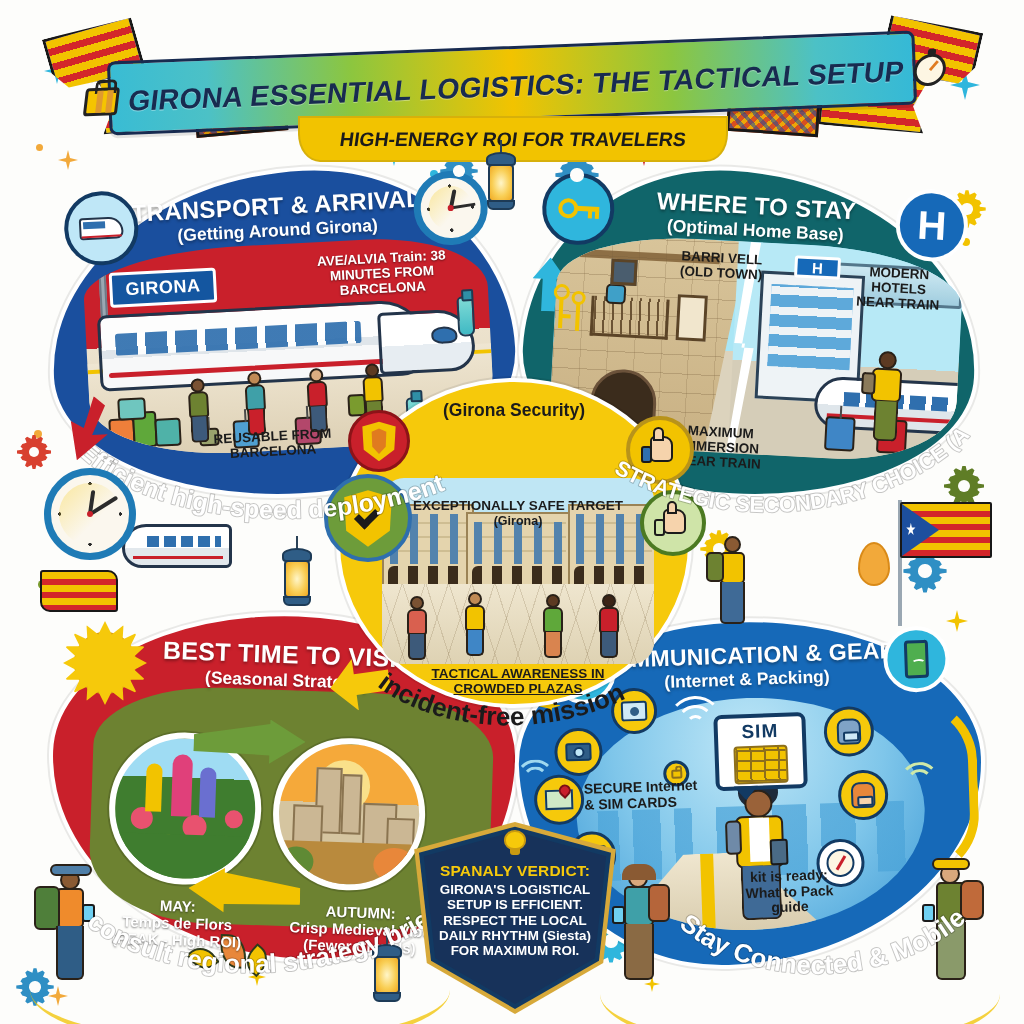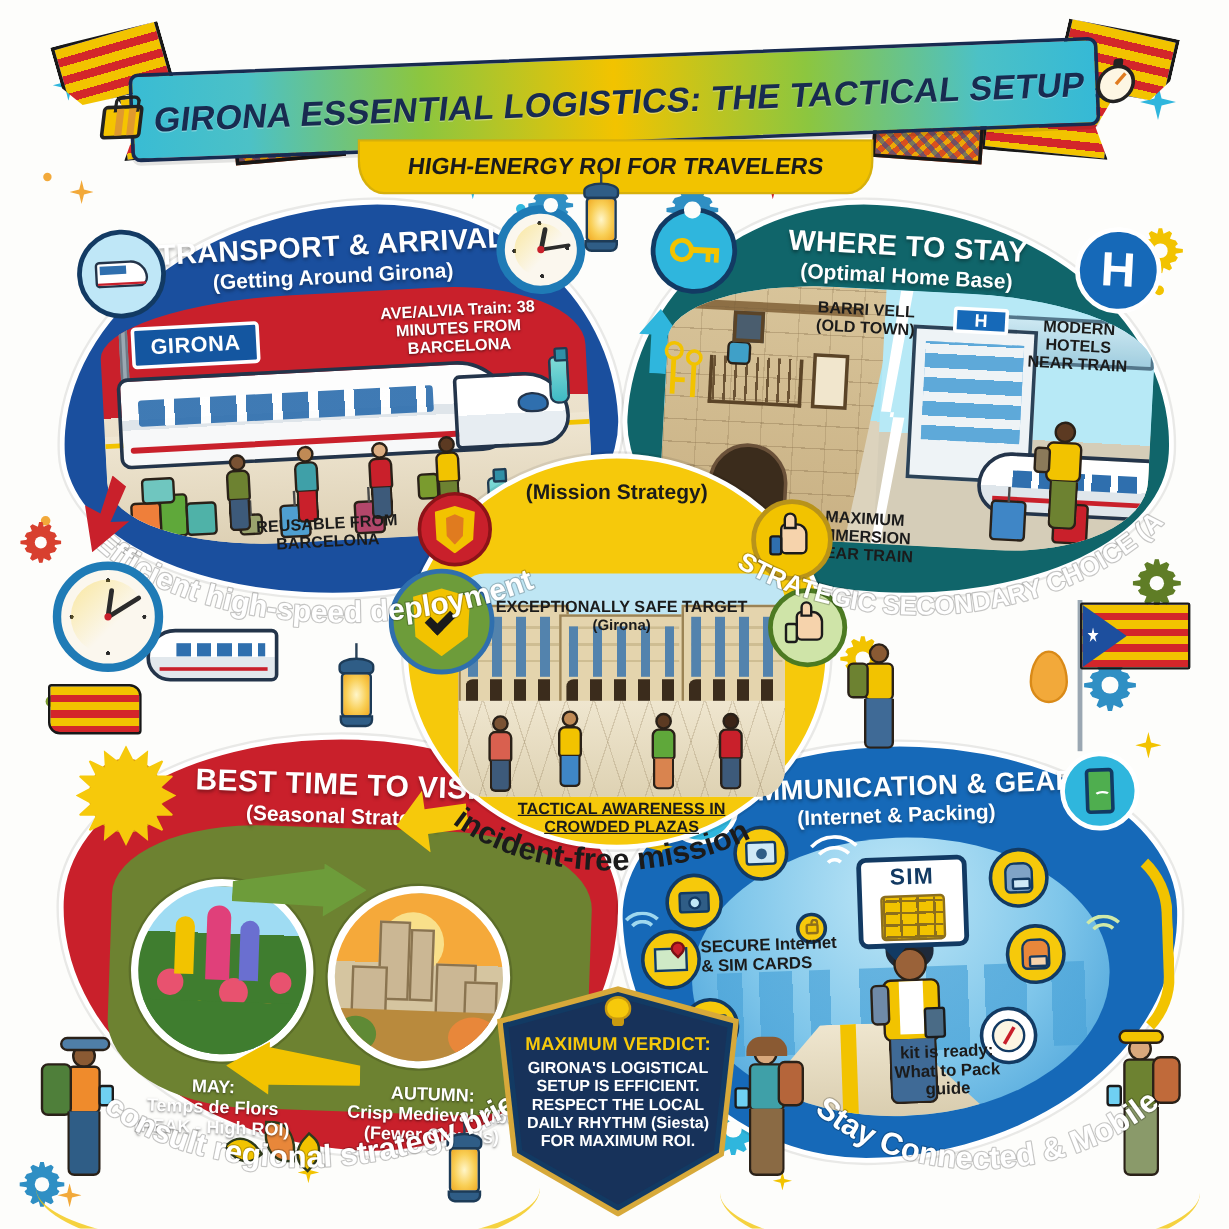--- a/index.html
+++ b/index.html
@@ -925,21 +925,21 @@
   <div style="position:absolute;left:898px;top:500px;width:4px;height:126px;background:#9aa7b2;z-index:8;"></div>
   <div class="senyera" style="left:900px;top:502px;width:92px;height:56px;z-index:9;">
     <div class="estel"></div>
   </div>
   <div style="position:absolute;left:858px;top:542px;width:32px;height:44px;background:#f2a93a;
               border:2.5px solid #d98a18;border-radius:50% 50% 50% 50% / 60% 60% 40% 40%;z-index:8;"></div>
 
   <div class="lobe" id="lobe-safety">
     <div class="lobe-inner">
       <div class="lobe-head dark" style="padding:0 28px;top:16px;">
-        <div class="lobe-sub">(Mission Strategy)</div>
+        <div class="lobe-sub">(Girona Security)</div>
       </div>
 
       <div class="plate" id="plate-safety">
         <div class="plaza-bldg" style="left:0;width:92px;"></div>
         <div class="plaza-bldg" style="left:84px;width:108px;top:34px;height:80px;"></div>
         <div class="plaza-bldg" style="left:186px;width:92px;"></div>
         <div class="plaza-floor"></div>
 
         <div class="ppl" style="left:22px;bottom:4px;width:26px;height:64px;">
           <div class="head" style="background:#7a5233;"></div>
@@ -1242,21 +1242,21 @@
 
   <div id="verdict">
     <div class="shield-outer"></div>
     <div class="shield-mid"></div>
     <div class="shield-in"></div>
     <div class="bulb">
       <div class="glass"></div>
         <div class="base"></div>
     </div>
     <div id="verdict-text">
-      <div id="verdict-head">MAXIMUM VERDICT:</div>
+      <div id="verdict-head">SPANALY VERDICT:</div>
       <div id="verdict-body">GIRONA'S LOGISTICAL SETUP IS EFFICIENT. RESPECT THE LOCAL DAILY RHYTHM (Siesta) FOR MAXIMUM ROI.</div>
     </div>
   </div>
 
   <div style="position:absolute;left:30px;top:930px;width:420px;height:120px;
               border:8px solid #f2c300;border-top:0;border-left:0;border-right:0;
               border-radius:0 0 60% 60%;opacity:.75;"></div>
   <div style="position:absolute;left:600px;top:934px;width:400px;height:120px;
               border:8px solid #f2c300;border-top:0;border-left:0;border-right:0;
               border-radius:0 0 60% 60%;opacity:.75;"></div>

